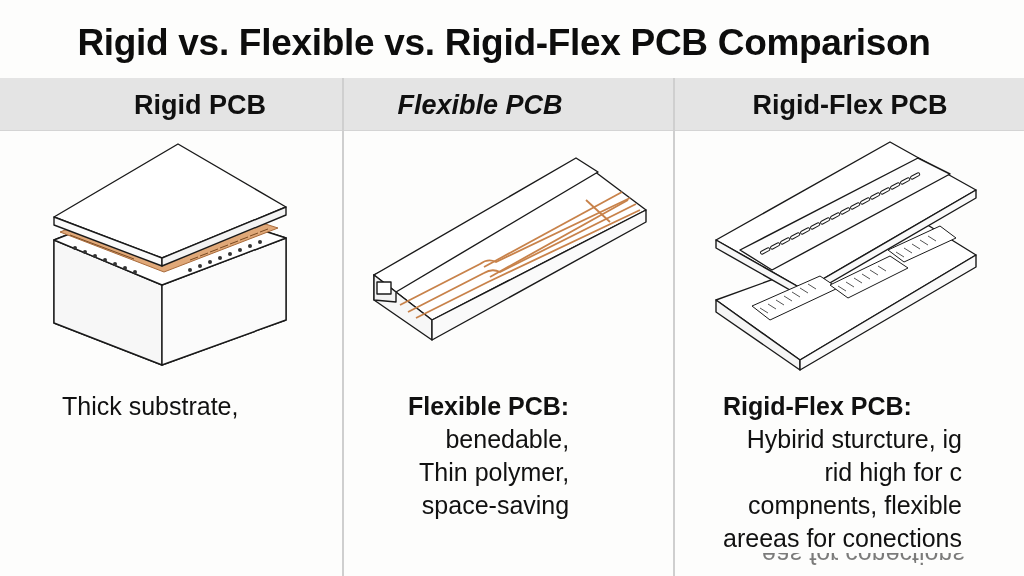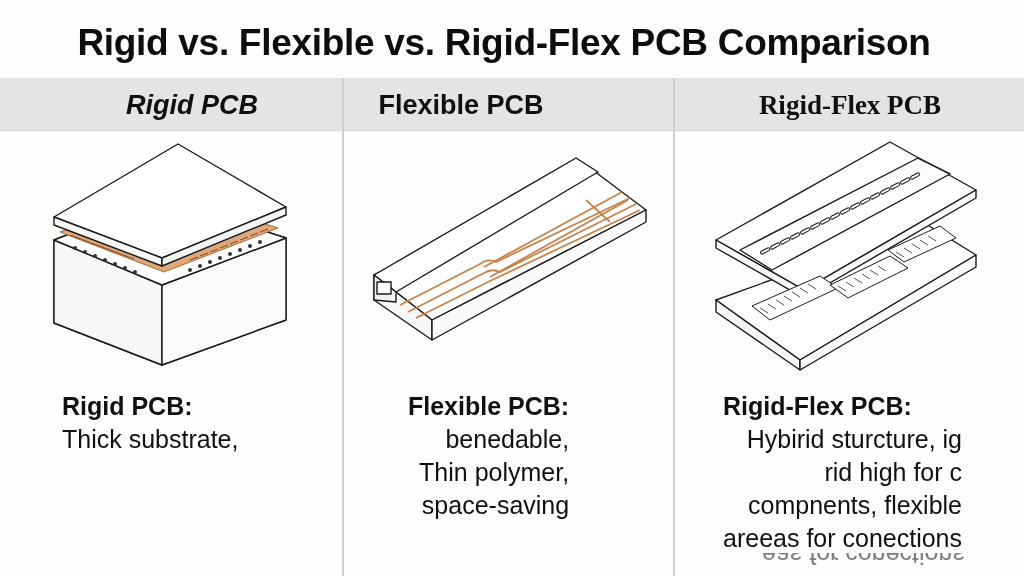--- a/index.html
+++ b/index.html
@@ -32,23 +32,23 @@
     position: absolute; font-size: 25px; color: #111; opacity: 0.55;
     clip-path: inset(0 0 45% 0); transform: scaleY(-1);
   }
 </style>
 </head>
 <body>
 
 <div class="title">Rigid vs. Flexible vs. Rigid-Flex PCB Comparison</div>
 
 <div class="header-band"></div>
-<div class="col-head" style="left:4px;width:376px;font-style:italic;">Rigid PCB</div>
-<div class="col-head" style="left:326px;width:270px;">Flexible PCB</div>
-<div class="col-head" style="left:676px;width:348px;font-family:Liberation Serif, serif;">Rigid-Flex PCB</div>
+<div class="col-head" style="left:12px;width:376px;">Rigid PCB</div>
+<div class="col-head" style="left:345px;width:270px;font-style:italic;">Flexible PCB</div>
+<div class="col-head" style="left:676px;width:348px;">Rigid-Flex PCB</div>
 
 <div class="divider" style="left:342px;"></div>
 <div class="divider" style="left:673px;"></div>
 
 <svg class="illus" style="left:40px;top:140px;" width="260" height="240" viewBox="0 0 260 240">
   <g stroke="#1a1a1a" stroke-width="1.4" fill="#fff" stroke-linejoin="round">
 
     <polygon points="14,100 122,58 246,98 246,180 122,225 14,183"></polygon>
     <polygon points="14,100 122,145 122,225 14,183" fill="#f7f7f7"></polygon>
     <polygon points="122,145 246,98 246,180 122,225" fill="#fbfbfb"></polygon>
@@ -141,21 +141,20 @@
     <polygon points="188,110 240,86 256,98 204,122"></polygon>
   </g>
   <g stroke="#555" stroke-width="1">
     <path d="M60,168 l8,5 M68,164 l8,5 M76,160 l8,5 M84,156 l8,5 M92,152 l8,5 M100,148 l8,5 M108,144 l8,5"></path>
     <path d="M138,146 l8,5 M146,142 l8,5 M154,138 l8,5 M162,134 l8,5 M170,130 l8,5 M178,126 l8,5"></path>
     <path d="M196,112 l8,5 M204,108 l8,5 M212,104 l8,5 M220,100 l8,5 M228,96 l8,5"></path>
   </g>
 </svg>
 
 <div class="desc" style="left:62px;top:390px;">
-  <span class="label">Rigid PCB:</span>
   <span class="body">Thick substrate,</span>
 </div>
 
 <div class="desc" style="left:408px;top:390px;">
   <span class="label">Flexible PCB:</span>
   <span class="body">benedable,</span>
   <span class="body">Thin polymer,</span>
   <span class="body">space-saving</span>
 </div>
 

